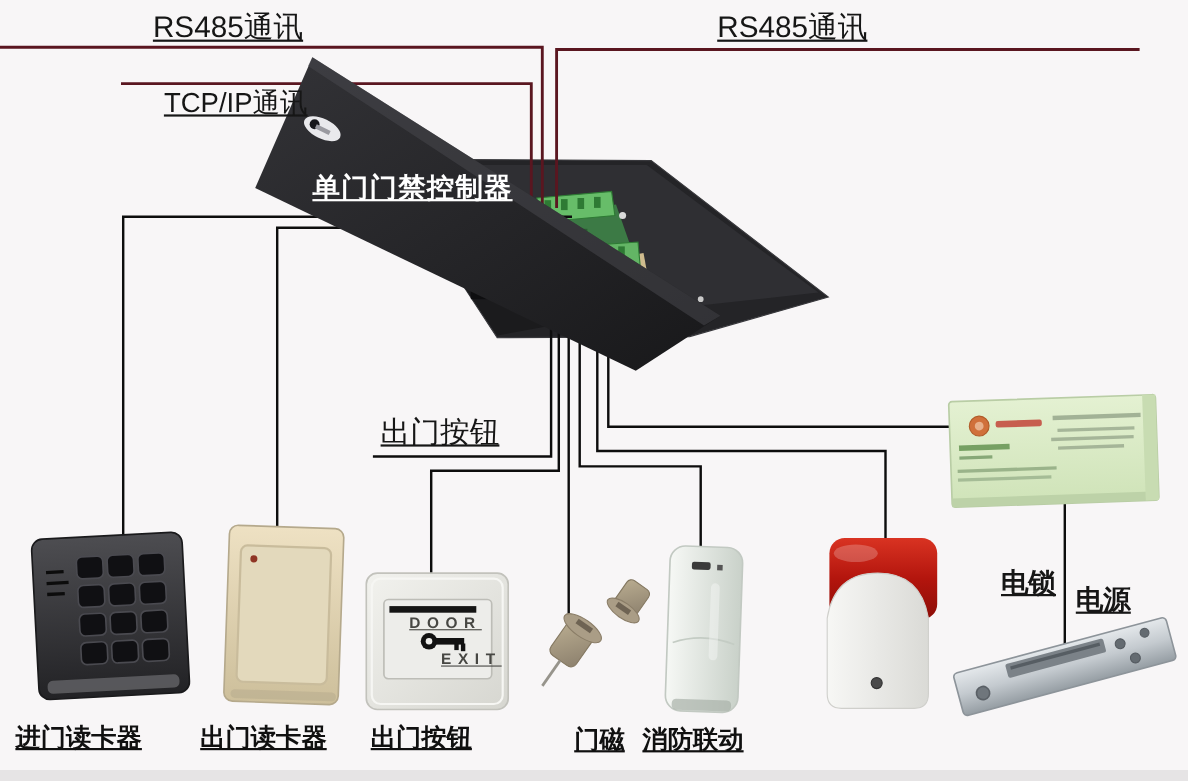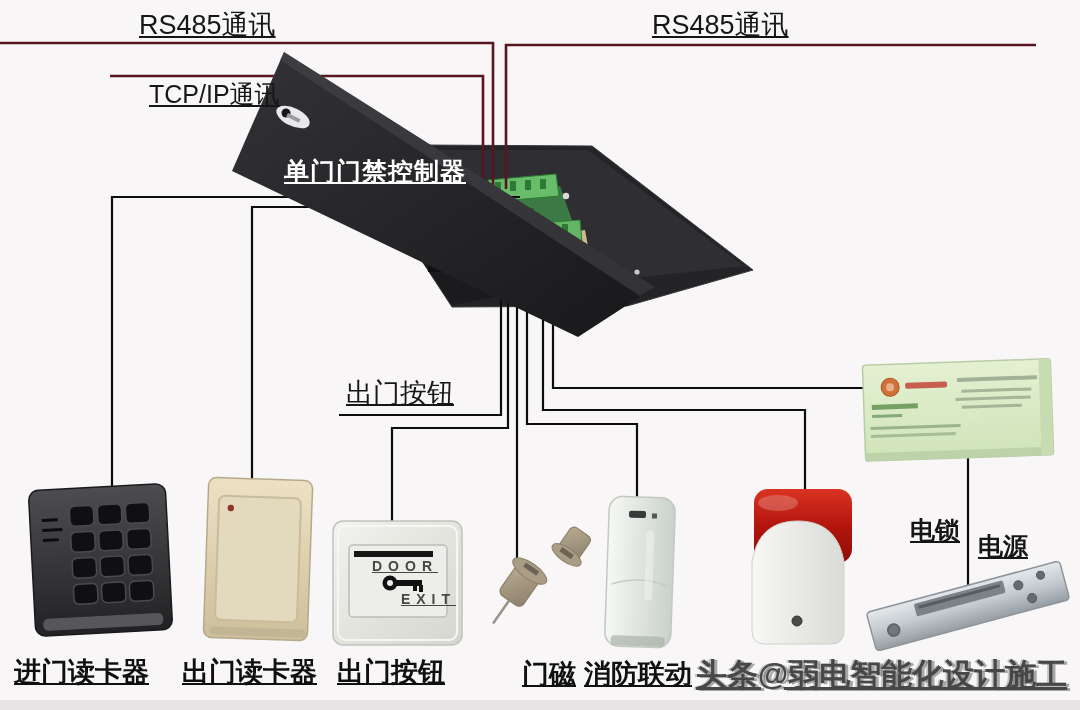--- a/index.html
+++ b/index.html
@@ -5,21 +5,21 @@
   html,body{margin:0;padding:0;}
   body{font-family:"Liberation Sans","DejaVu Sans",sans-serif;}
   .stage{position:relative;width:1080px;height:710px;background:#f8f6f7;overflow:hidden;}
   .stage svg{position:absolute;left:0;top:0;z-index:1;}
   .lbl{position:absolute;z-index:2;color:#161616;white-space:nowrap;line-height:1.1;text-decoration:underline;}
   .lbl-rs485-left{left:139px;top:11px;font-size:27px;}
   .lbl-rs485-right{left:652px;top:11px;font-size:27px;}
   .lbl-tcpip{left:149px;top:81px;font-size:25px;}
   .lbl-controller{left:284px;top:158px;font-size:25px;font-weight:600;color:#ffffff;letter-spacing:1px;}
   .lbl-fire{left:346px;top:379px;font-size:27px;}
-  .lbl-device{font-size:27px;font-weight:700;color:#101010;}
+  .lbl-device{font-size:23px;font-weight:700;color:#101010;}
   .lbl-entry{left:14px;top:658px;}
   .lbl-exitreader{left:182px;top:658px;}
   .lbl-exitbutton{left:337px;top:658px;}
   .lbl-magnet{left:522px;top:660px;}
   .lbl-ir{left:584px;top:660px;}
   .lbl-lock{left:910px;top:517px;font-size:25px;font-weight:700;}
   .lbl-power{left:978px;top:517px;font-size:25px;font-weight:700;margin-top:16px;}
   .lbl-watermark{left:696px;top:658px;font-size:31px;font-weight:700;color:#474747;
     text-shadow:3px 1px 0 rgba(70,70,70,.45),-2px 0 0 rgba(70,70,70,.28);}
   .btn-door{left:351px;top:559px;width:108px;text-align:center;font-size:14px;font-weight:700;
@@ -262,15 +262,14 @@
 
 <div class="lbl lbl-device lbl-entry">进门读卡器</div>
 <div class="lbl lbl-device lbl-exitreader">出门读卡器</div>
 <div class="lbl lbl-device lbl-exitbutton">出门按钮</div>
 <div class="lbl lbl-device lbl-magnet">门磁</div>
 <div class="lbl lbl-device lbl-ir">消防联动</div>
 
 <div class="lbl lbl-lock">电锁</div>
 <div class="lbl lbl-power">电源</div>
 
-<div class="lbl lbl-watermark">头条@弱电智能化设计施工</div>
 
 </div>
 
 </body></html>

